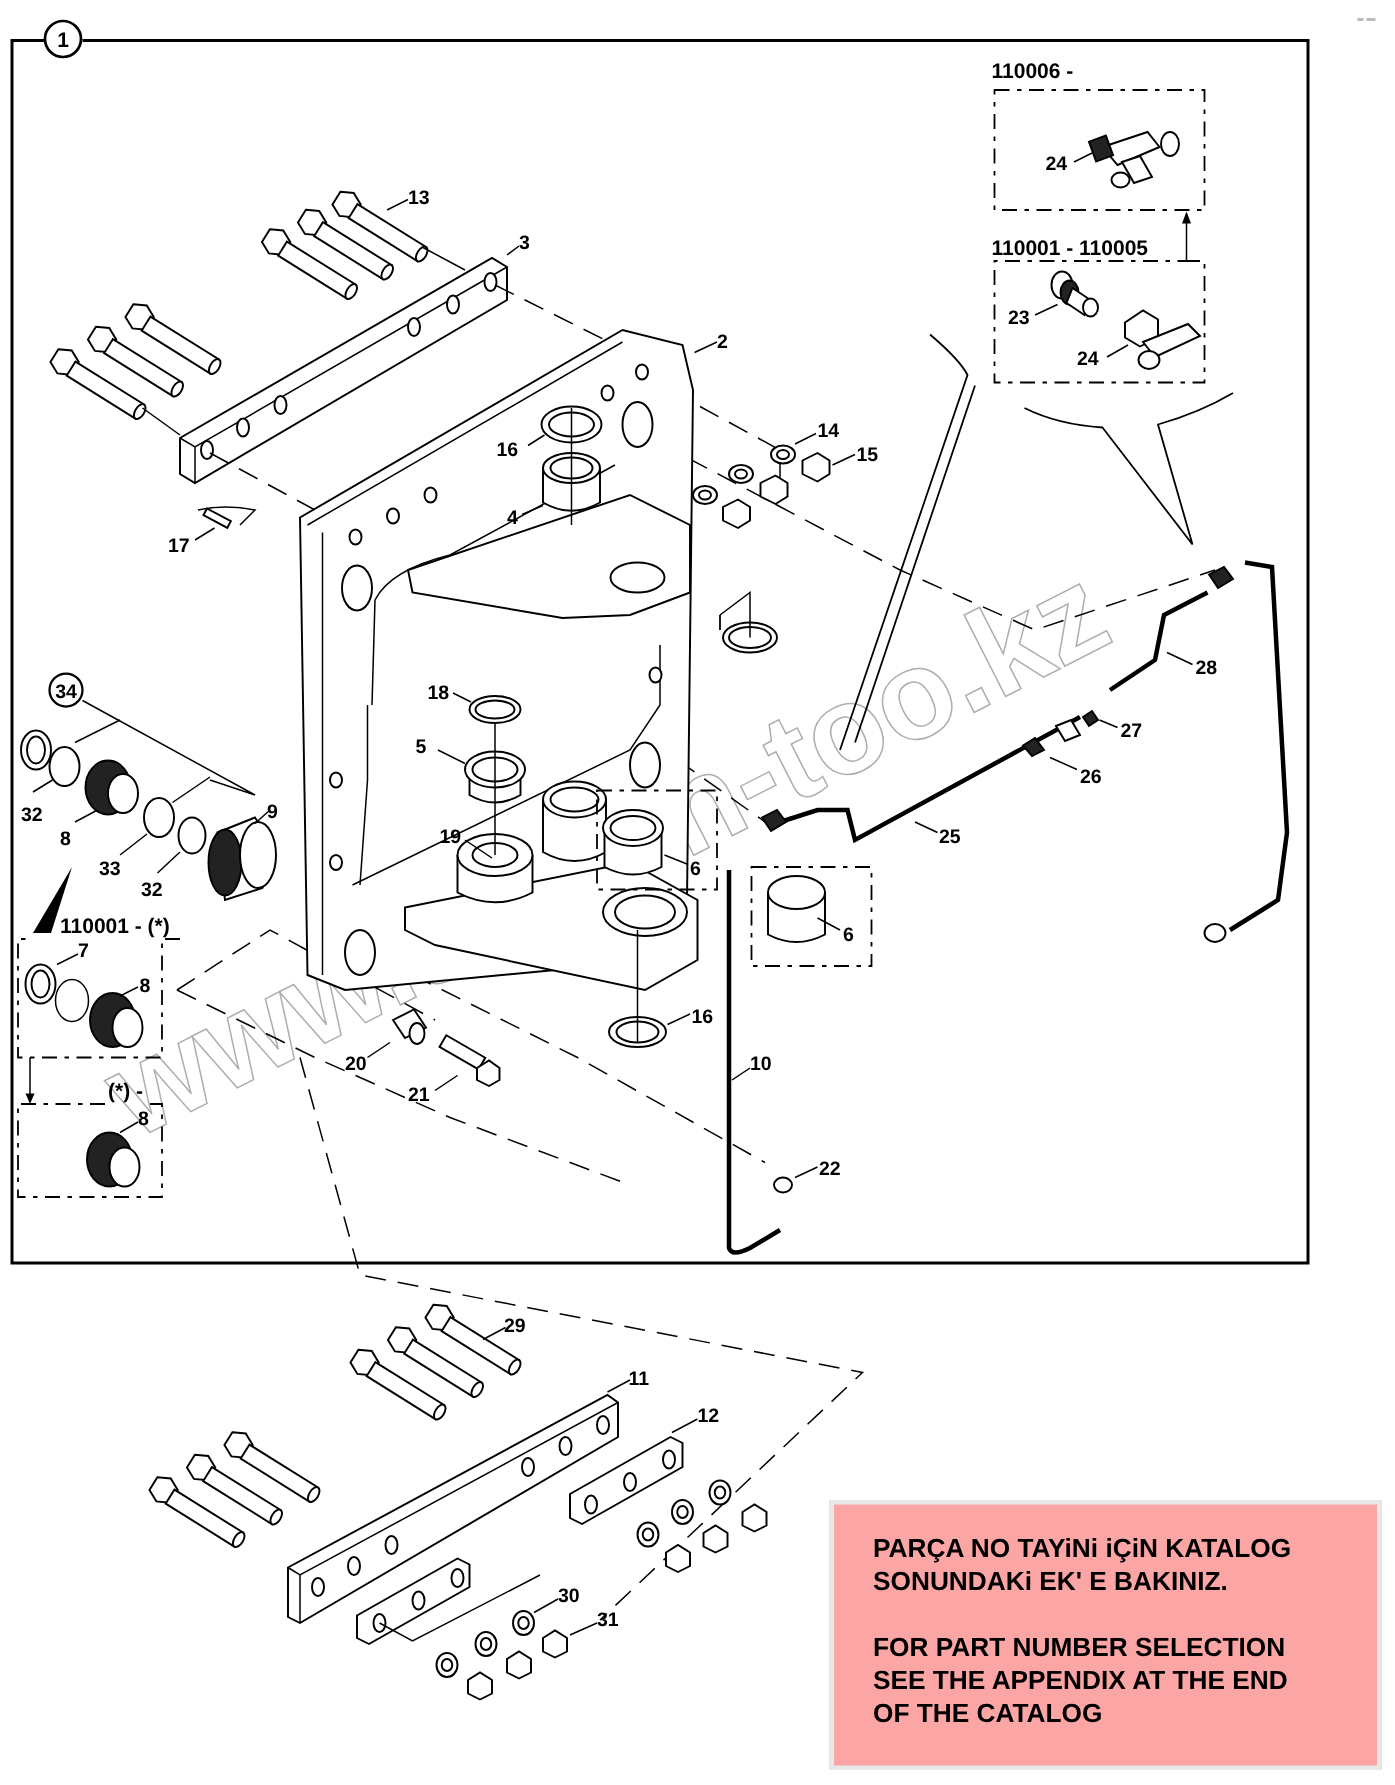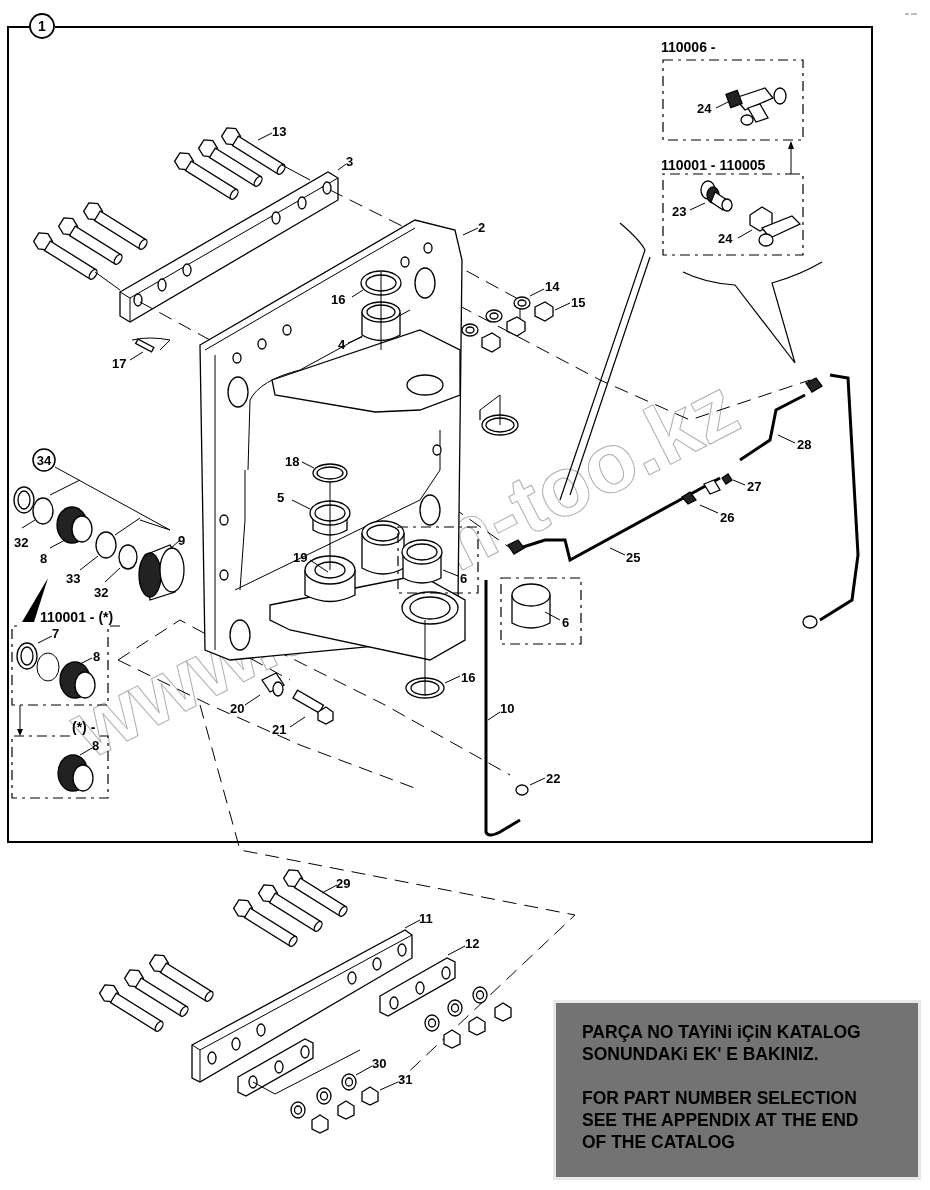--- a/index.html
+++ b/index.html
@@ -7,21 +7,21 @@
   svg#diagram{position:absolute;left:0;top:0;width:930px;height:1190px;}
   .lbl{font-family:"Liberation Sans",sans-serif;font-weight:bold;font-size:13px;fill:#000;}
   .hdr{font-family:"Liberation Sans",sans-serif;font-weight:bold;font-size:14px;fill:#000;}
   .wm{font-family:"Liberation Sans",sans-serif;font-weight:bold;font-size:84px;fill:none;stroke:#9a9a9a;stroke-width:1;opacity:.8;}
   .ln{stroke:#000;stroke-width:1.2;fill:none;}
   .thin{stroke:#000;stroke-width:1;fill:none;}
   .dash{stroke:#000;stroke-width:1;fill:none;stroke-dasharray:14 8;}
   .ddash{stroke:#000;stroke-width:1.2;fill:none;stroke-dasharray:10 5 3 5;}
   .part{stroke:#000;stroke-width:1.3;fill:#fff;}
   .dark{stroke:#000;stroke-width:1.3;fill:#222;}
-  .note-box{position:absolute;left:553px;top:1000px;width:368px;height:180px;border:3px solid #e8e8e8;background:#737373;box-sizing:border-box;}
+  .note-box{position:absolute;left:553px;top:1000px;width:368px;height:180px;border:3px solid #e8e8e8;background:#fca5a5;box-sizing:border-box;}
   .note-text{position:absolute;left:26px;top:18px;font-family:"Liberation Sans",sans-serif;font-weight:bold;font-size:17.5px;line-height:22px;color:#000;white-space:pre-line;}
   .corner-mark{position:absolute;left:905px;top:4px;width:14px;height:4px;}
   .corner-mark span{display:inline-block;height:2px;background:#bbb;margin-right:2px;vertical-align:middle;}
 </style>
 </head>
 <body>
 
 <svg id="diagram" viewBox="0 0 930 1190" xmlns="http://www.w3.org/2000/svg">
 
   <g>

